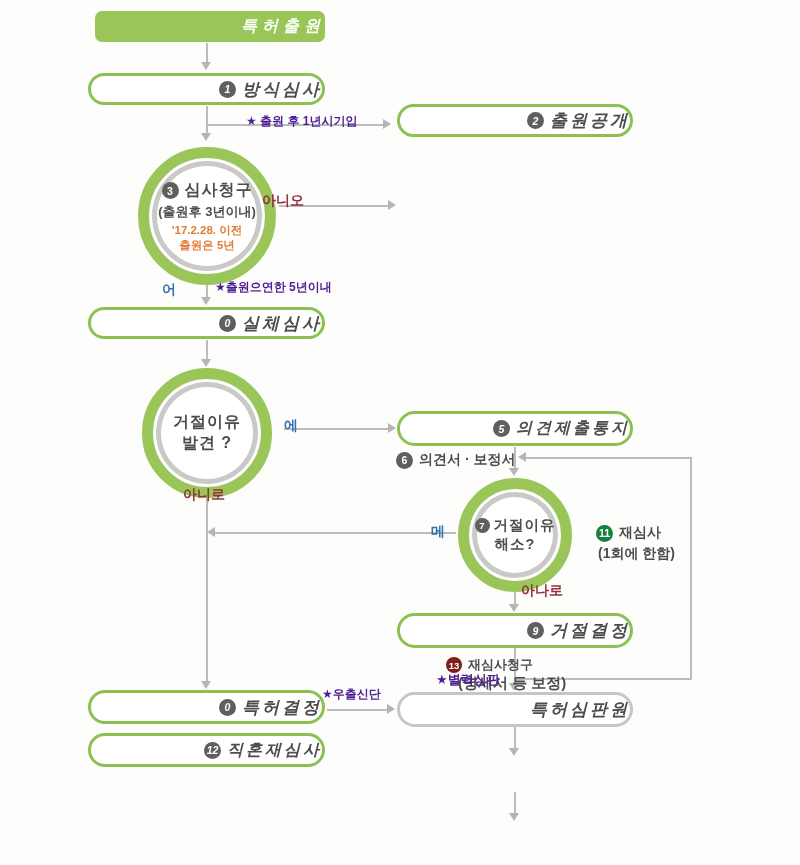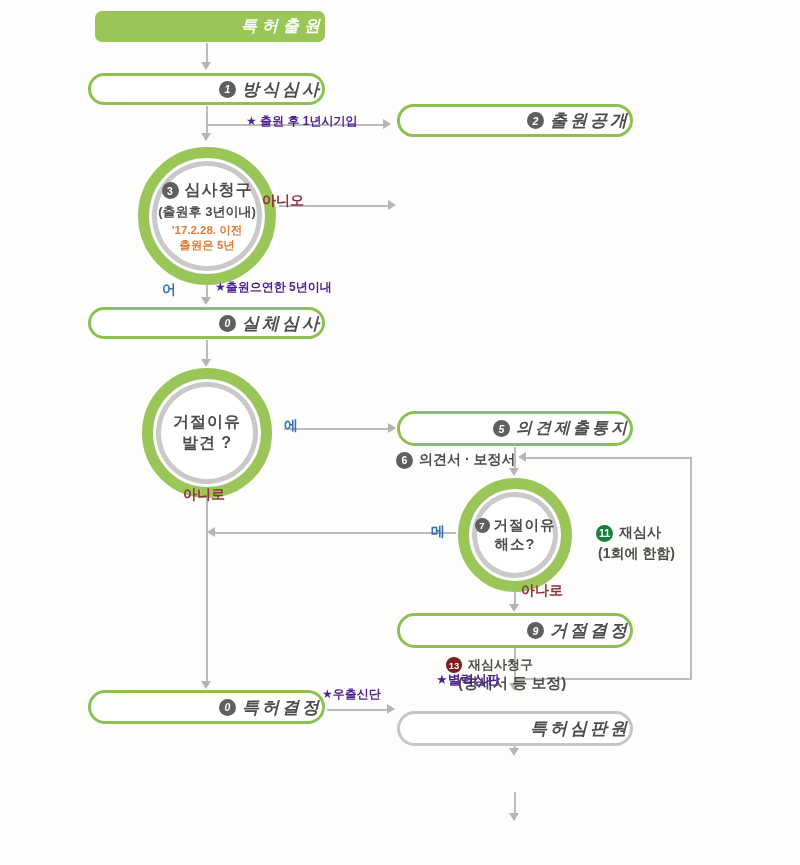--- a/index.html
+++ b/index.html
@@ -179,22 +179,26 @@
   </div>
   <div class="lab dark" style="left:458px;top:674px;font-size:15px">
     <span>(명세서 등 보정)</span>
   </div>
 
   <div class="box green" style="left:88px;top:690px;width:237px;height:34px">
     <span class="badge">0</span>
     <span>특허결정</span>
   </div>
 
-
-  <div class="box gray" style="left:397px;top:711px;width:236px;height:35px">
+  <div class="box green" style="left:88px;top:733px;width:237px;height:34px;font-size:16px">
+    <span class="badge">12</span>
+    <span>직혼재심사</span>
+  </div>
+
+  <div class="box gray" style="left:397px;top:692px;width:236px;height:35px">
     <span>특허심판원</span>
   </div>
 
 
 
   <div class="lab orange" style="left:246px;top:113px">★ 출원 후 1년시기입</div>
 
   <div class="lab maroon" style="left:262px;top:192px">아니오</div>
 
   <div class="lab blue" style="left:162px;top:281px">어</div>

